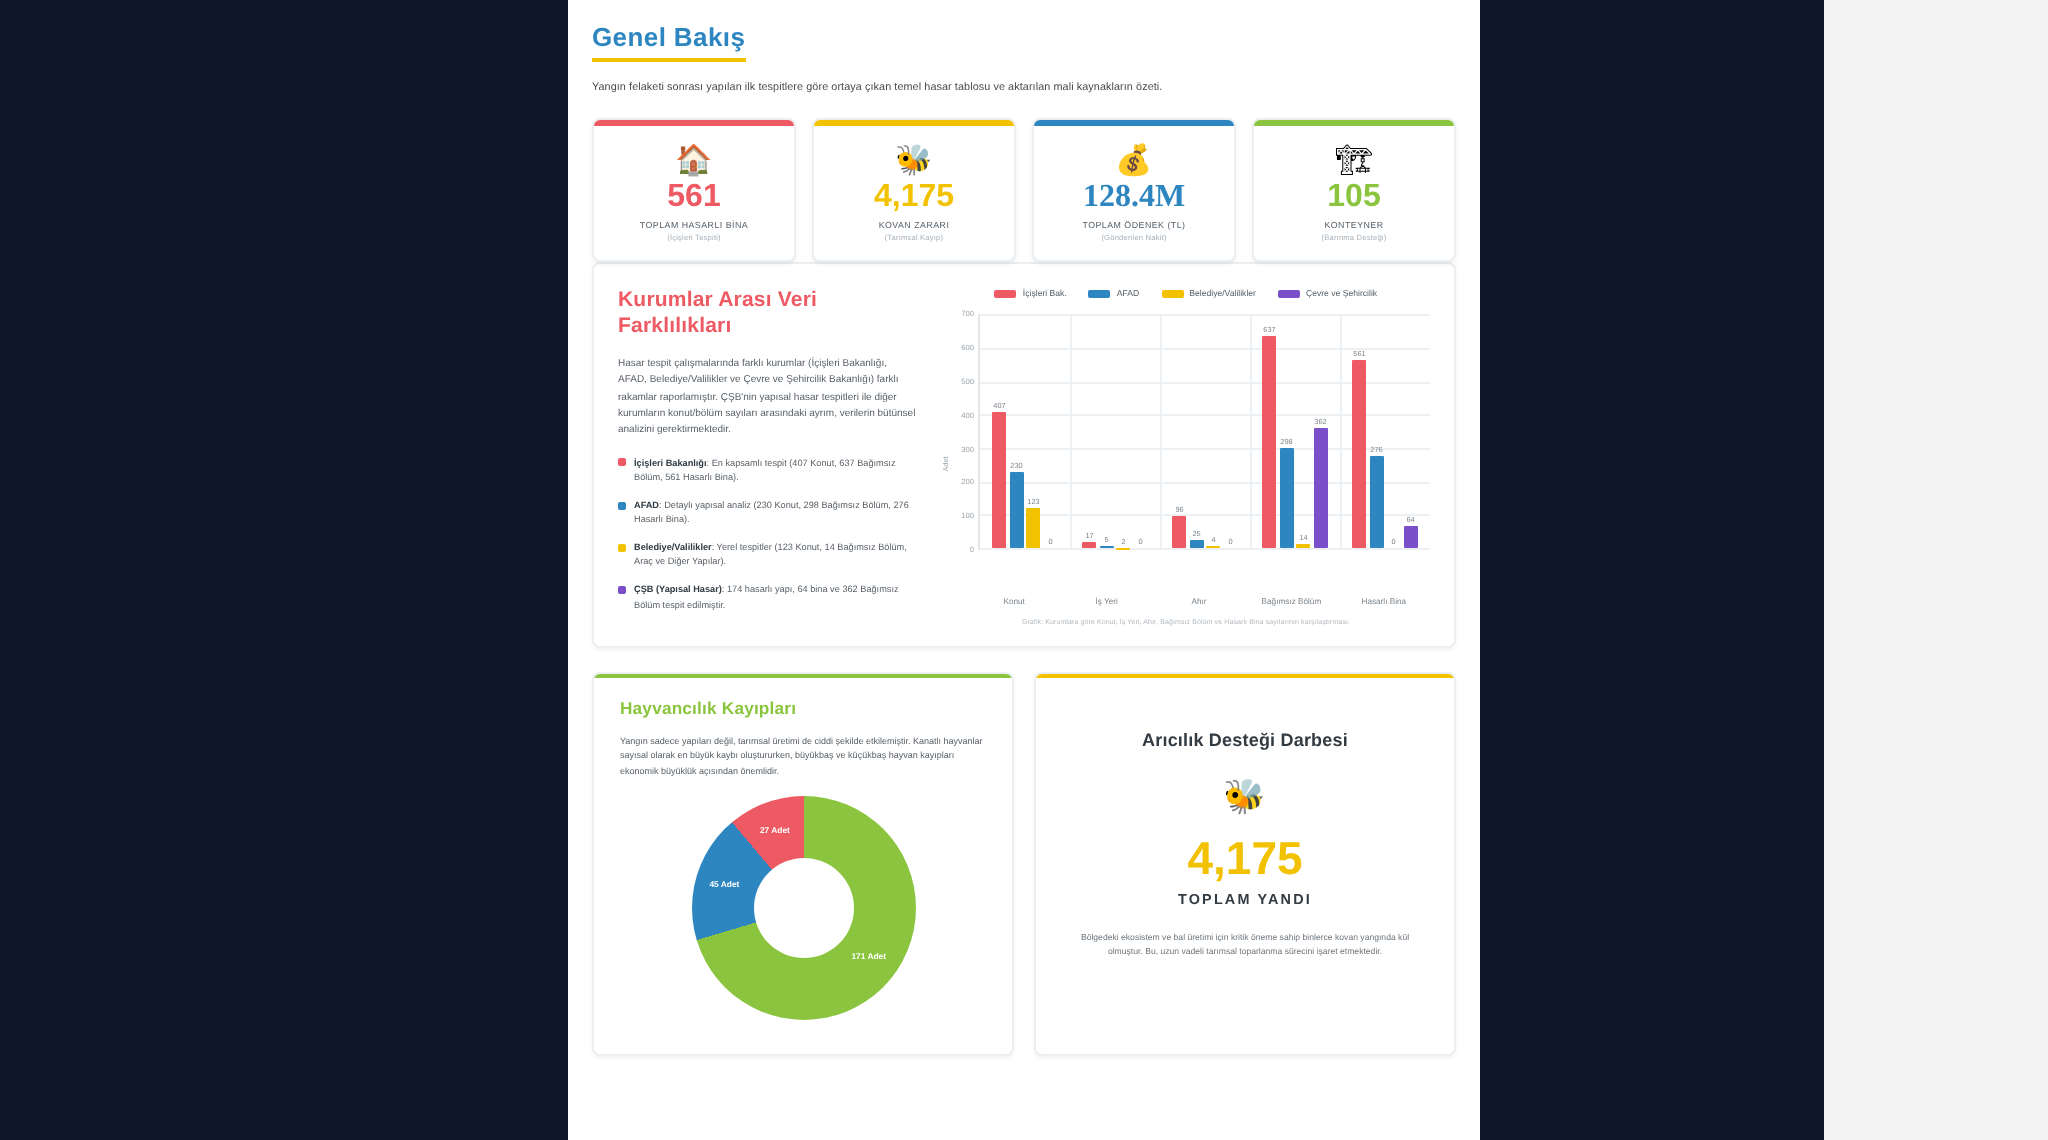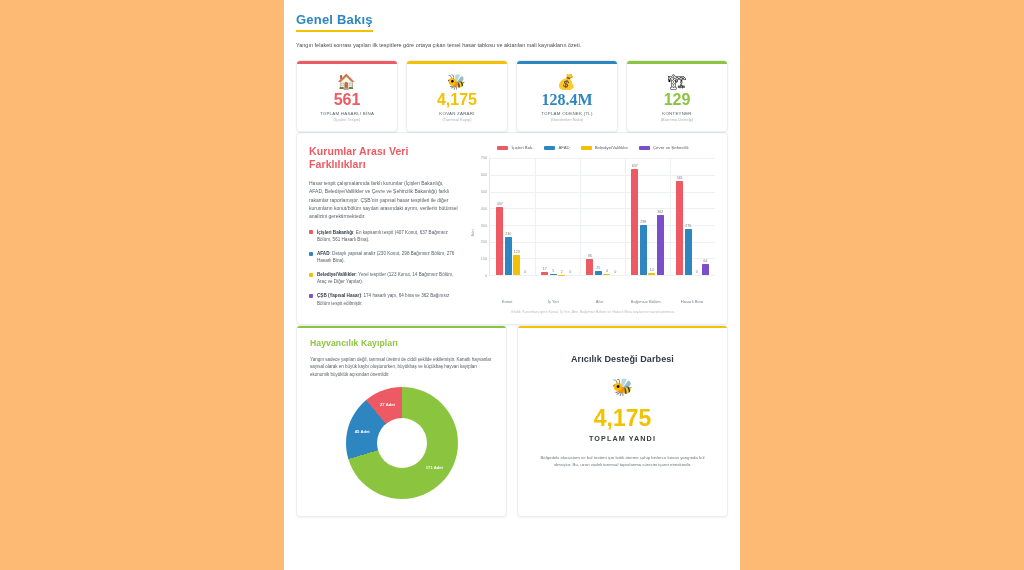--- a/index.html
+++ b/index.html
@@ -4,22 +4,22 @@
 <style>
   * { box-sizing: border-box; margin: 0; padding: 0; }
   html, body {
     width: 1024px; height: 570px;
     background: #f4f4f4;
     font-family: "Liberation Sans", sans-serif;
     overflow: hidden;
   }
   .page {
     position: relative;
-    width: 1024px; height: 570px;
-    background: #fdba74;
+    width: 912px; height: 570px;
+    background: #0f172a;
   }
   .sheet {
     position: absolute;
     left: 284px; top: 0;
     width: 456px; height: 570px;
     background: #ffffff;
     padding: 10px 12px 0 12px;
   }
 
   
@@ -151,21 +151,21 @@
   .x-labels { display: flex; margin-left: 13px; margin-top: 3px; }
   .x-labels span {
     flex: 1 1 0; text-align: center; font-size: 4.1px; color: #7b848b;
   }
   .chart-note {
     margin-top: 6px; text-align: center;
     font-size: 3.5px; color: #b3bac0; letter-spacing: .05px;
   }
 
   
-  .bottom-row { display: flex; gap: 10px; }
+  .bottom-row { display: flex; gap: 10px; margin-top: 12px; }
   .bcard {
     flex: 1 1 0;
     background: #fff;
     border: 1px solid #eceff1;
     border-radius: 4px;
     box-shadow: 0 1px 2px rgba(0,0,0,.06);
     position: relative; overflow: hidden;
     height: 192px;
     padding: 12px 13px;
   }
@@ -236,21 +236,21 @@
         <div class="stat-note">(Tarımsal Kayıp)</div>
       </div>
       <div class="stat-card c-blue">
         <div class="stat-icon">💰</div>
         <div class="stat-value">128.4M</div>
         <div class="stat-label">TOPLAM ÖDENEK (TL)</div>
         <div class="stat-note">(Gönderilen Nakit)</div>
       </div>
       <div class="stat-card c-green">
         <div class="stat-icon">🏗</div>
-        <div class="stat-value">129</div>
+        <div class="stat-value">105</div>
         <div class="stat-label">KONTEYNER</div>
         <div class="stat-note">(Barınma Desteği)</div>
       </div>
     </div>
 
     <div class="panel">
       <div class="panel-left">
         <div class="panel-title">Kurumlar Arası Veri Farklılıkları</div>
         <div class="panel-body">Hasar tespit çalışmalarında farklı kurumlar (İçişleri Bakanlığı, AFAD, Belediye/Valilikler ve Çevre ve Şehircilik Bakanlığı) farklı rakamlar raporlamıştır. ÇŞB'nin yapısal hasar tespitleri ile diğer kurumların konut/bölüm sayıları arasındaki ayrım, verilerin bütünsel analizini gerektirmektedir.</div>
         <div class="legend-list">

